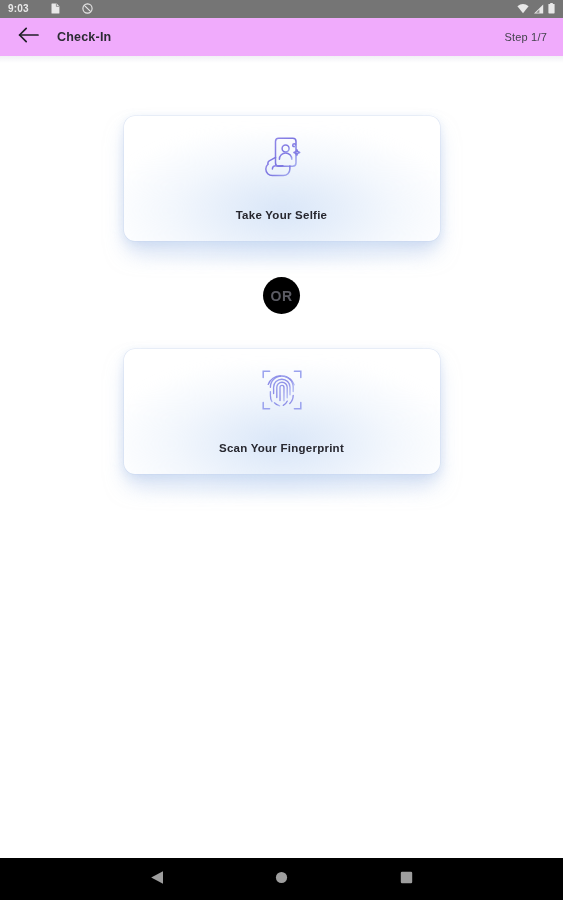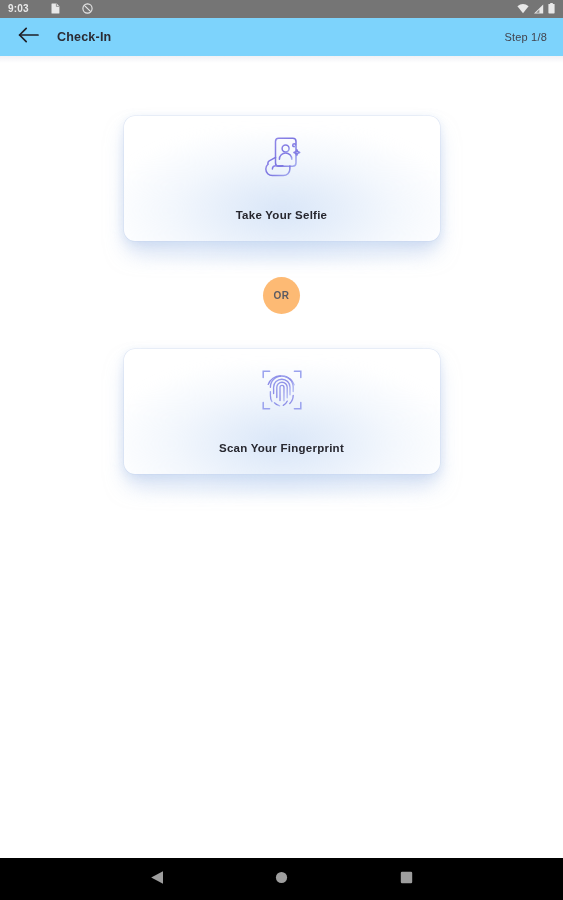--- a/index.html
+++ b/index.html
@@ -28,21 +28,21 @@
   .status-right { margin-left:auto; display:flex; align-items:center; gap:4px; }
   .status-time {
     color:#e8e8e8; font-size:10px; font-weight:bold;
     letter-spacing:0.2px; line-height:1;
   }
   .sb-icon { display:block; }
 
   
   .app-bar {
     height:38px;
-    background:#7dd3fc;
+    background:#f0abfc;
     display:flex; align-items:center;
     padding:0 16px;
     flex:0 0 auto;
   }
   .back-btn {
     width:26px; height:26px;
     display:flex; align-items:center; justify-content:center;
     cursor:pointer;
     flex:0 0 auto;
   }
@@ -119,23 +119,23 @@
   }
 
   .or-wrap {
     margin:36px 0 35px 0;
     display:flex; align-items:center; justify-content:center;
     z-index:3;
   }
   .or-badge {
     width:37px; height:37px;
     border-radius:50%;
-    background:#fdba74;
-    display:flex; align-items:center; justify-content:center;
-    font-size:10px;
+    background:#000000;
+    display:flex; align-items:center; justify-content:center;
+    font-size:14px;
     font-weight:bold;
     color:#5b5b63;
     letter-spacing:0.6px;
   }
 
   
   .nav-bar {
     height:42px;
     background:#000000;
     display:flex; align-items:center; justify-content:center;
@@ -193,21 +193,21 @@
   <div class="app-bar">
     <div class="back-btn">
       <span>
         <svg width="22" height="18" viewBox="0 0 22 18">
           <line x1="1.6" y1="9" x2="20" y2="9" stroke="#1f1f27" stroke-width="1.7" stroke-linecap="round"></line>
           <polyline points="8.2,2.4 1.6,9 8.2,15.6" fill="none" stroke="#1f1f27" stroke-width="1.7" stroke-linecap="round" stroke-linejoin="round"></polyline>
         </svg>
       </span>
     </div>
     <div class="app-title">Check-In</div>
-    <div class="step-label">Step 1/8</div>
+    <div class="step-label">Step 1/7</div>
   </div>
   <div class="app-bar-shadow"></div>
 
   <div class="content">
 
     <div class="card">
       <div class="card-icon">
         <svg width="38" height="42" viewBox="0 0 38 42">
           <defs>
             <linearGradient id="gSelfie" x1="0" y1="0" x2="1" y2="1">

